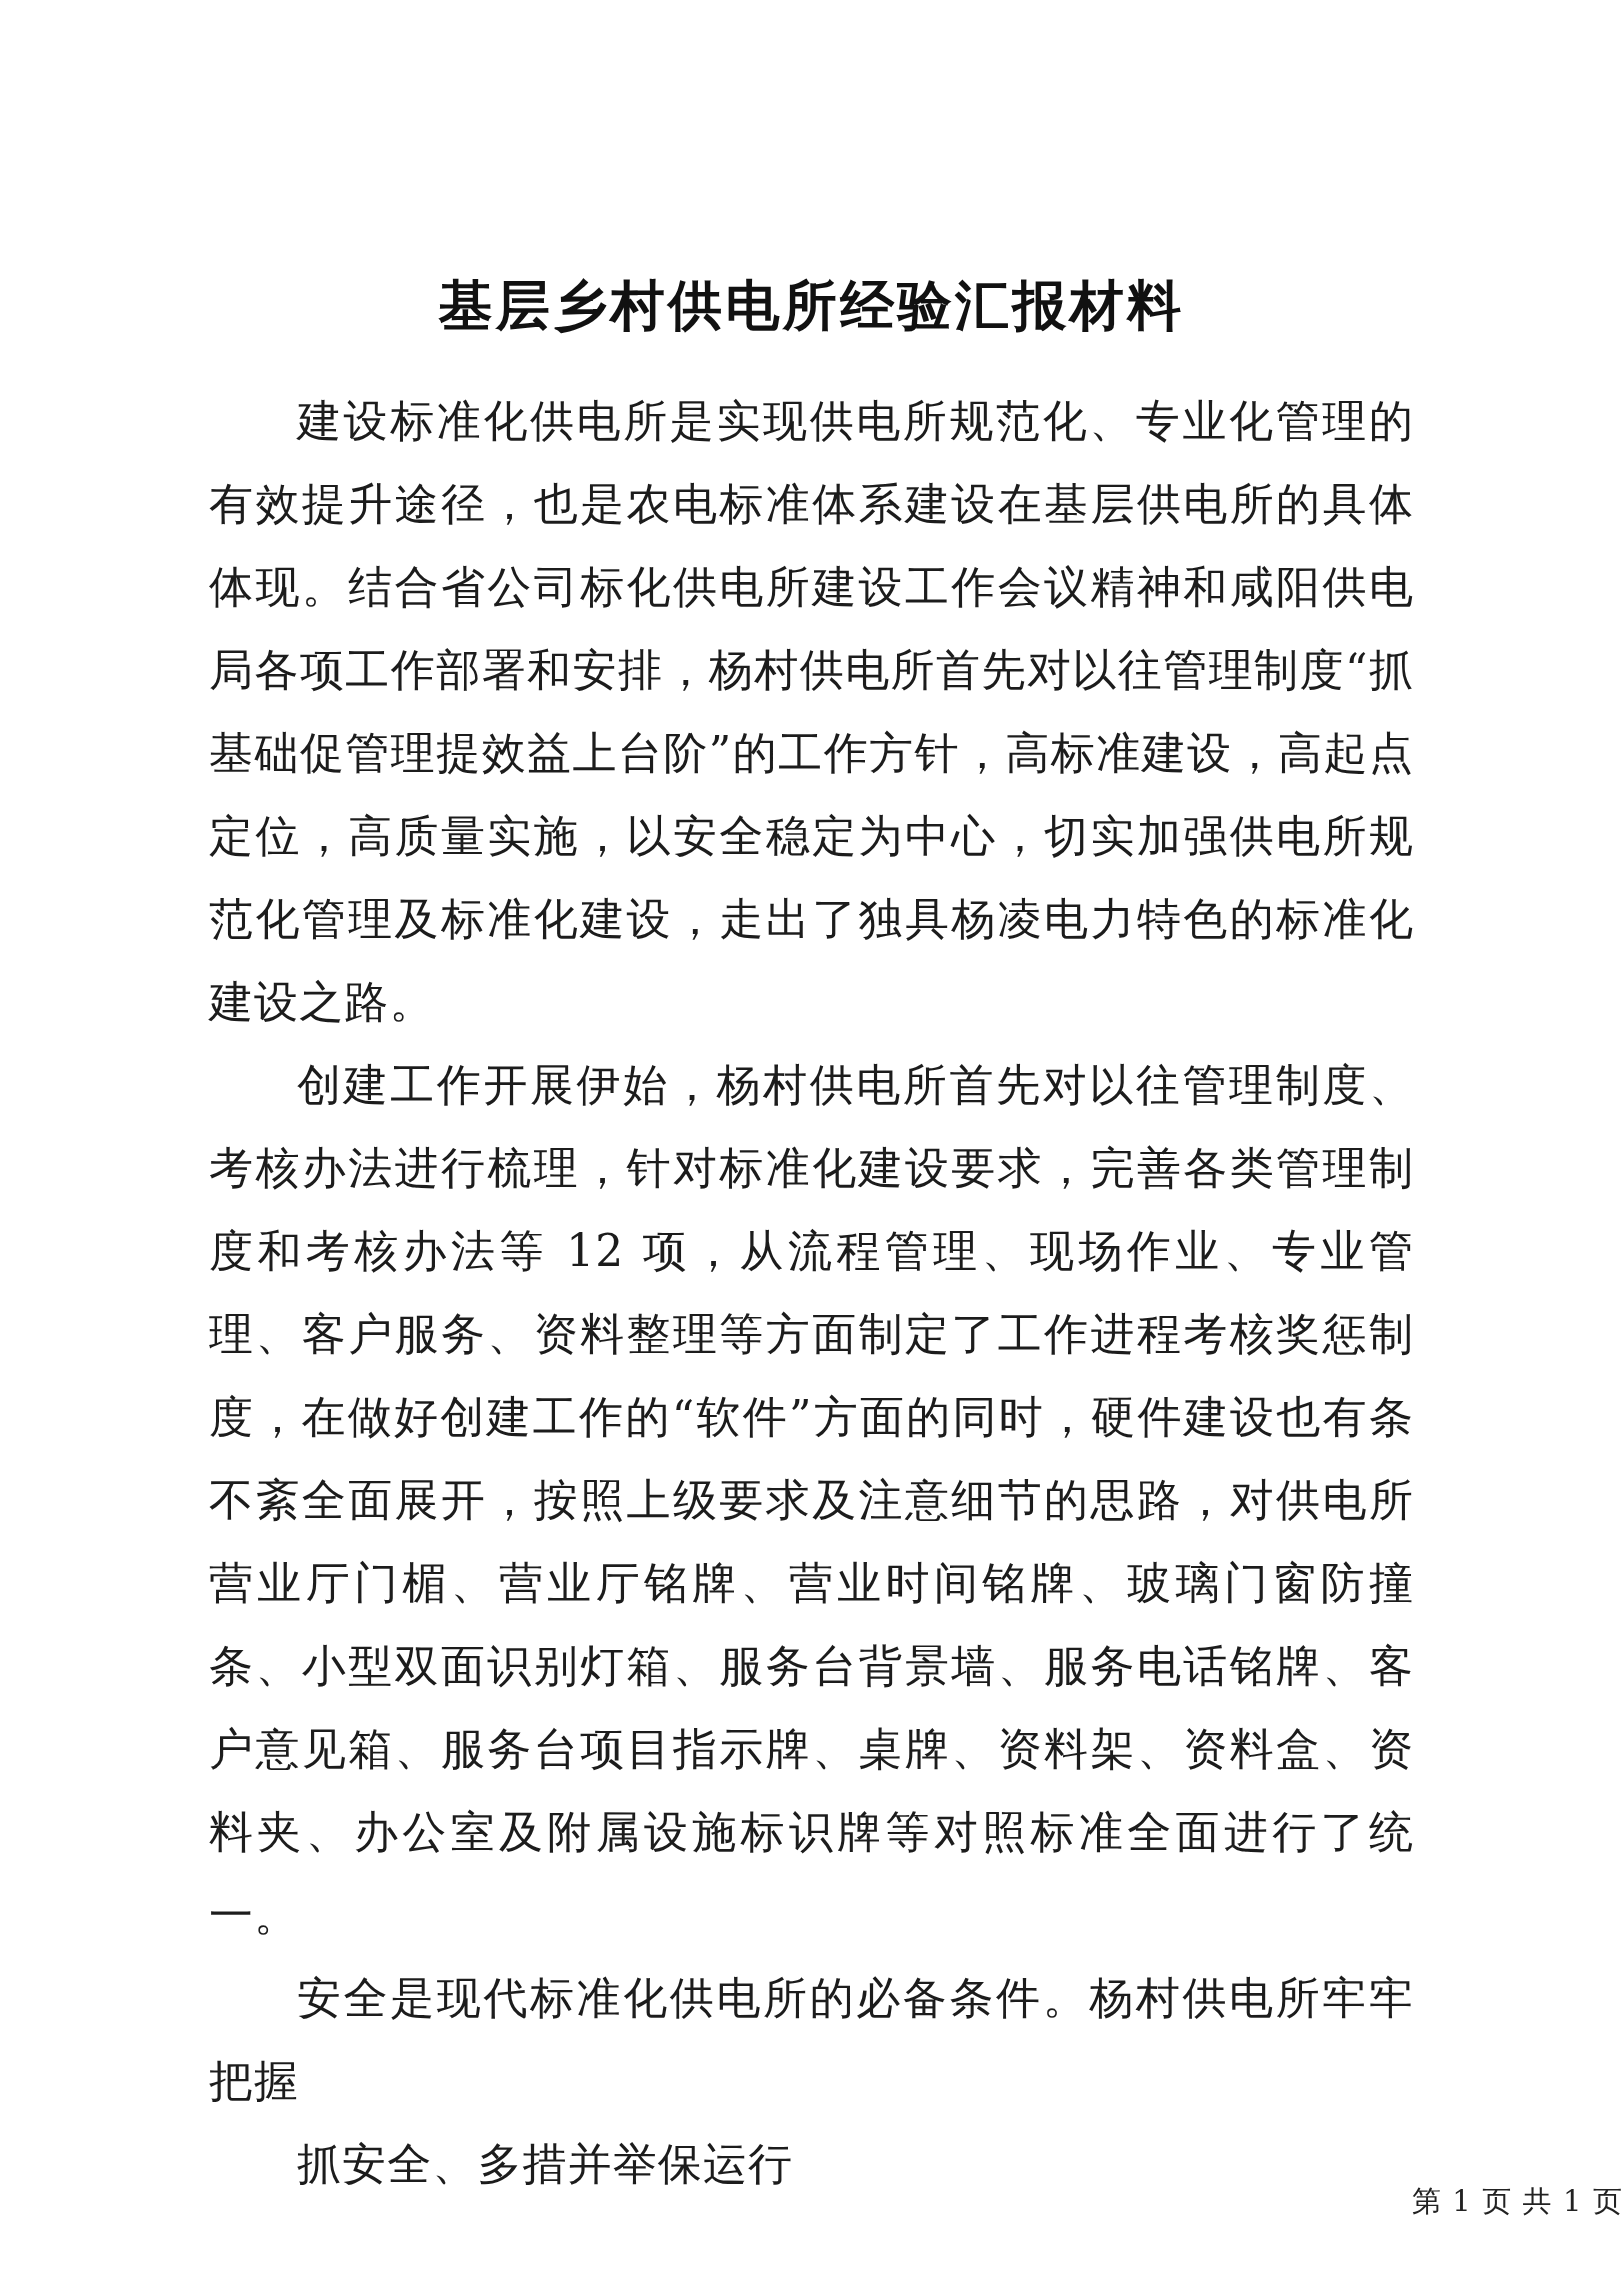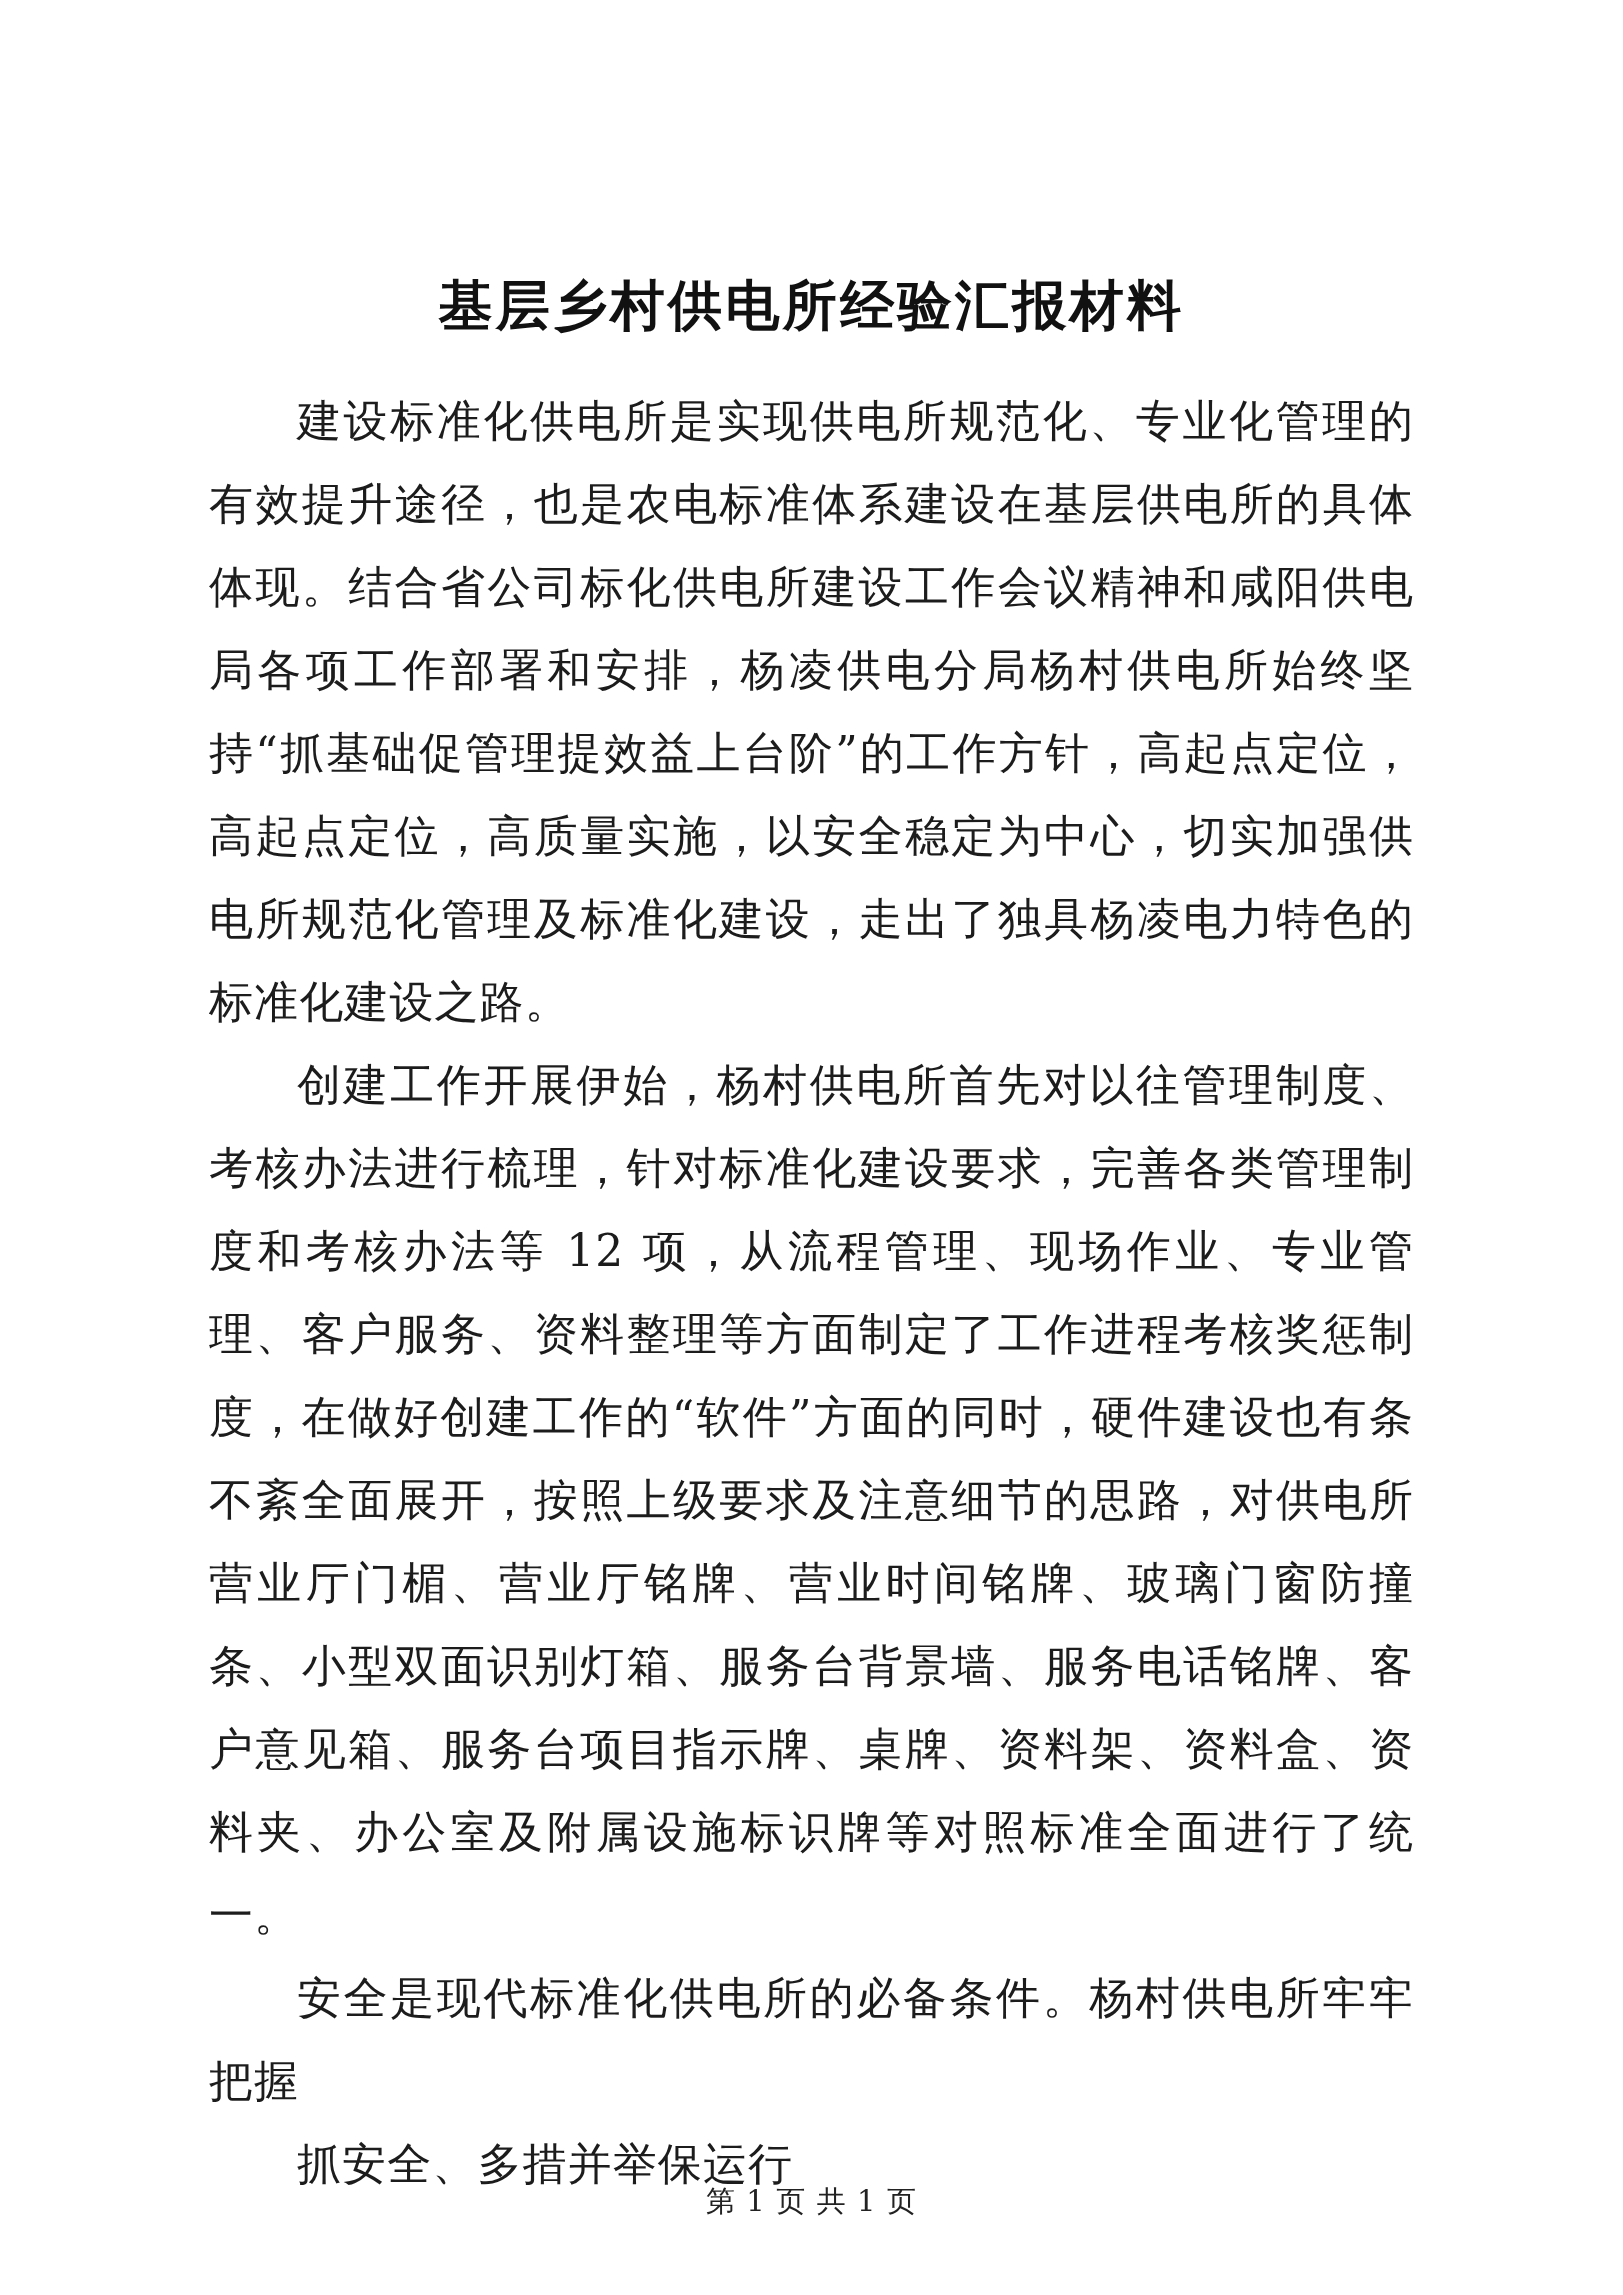--- a/index.html
+++ b/index.html
@@ -35,35 +35,35 @@
     letter-spacing: 1.1px;
     text-align: justify;
     text-indent: 2em;
     word-break: break-all;
   }
   .doc-footer {
     position: absolute;
     left: 0;
     bottom: 73px;
     width: 100%;
-    text-align: center;
+    text-align: right;
     font-size: 29px;
     letter-spacing: 1.1px;
     color: #222222;
   }
 </style>
 </head>
 <body>
 
 <div class="page">
 
   <h1 class="doc-title">基层乡村供电所经验汇报材料</h1>
 
   <div class="doc-body">
-    <p class="para">建设标准化供电所是实现供电所规范化、专业化管理的有效提升途径，也是农电标准体系建设在基层供电所的具体体现。结合省公司标化供电所建设工作会议精神和咸阳供电局各项工作部署和安排，杨凌供电分局杨村供电所始终坚持“抓基础促管理提效益上台阶”的工作方针，高起点定位，高起点定位，高质量实施，以安全稳定为中心，切实加强供电所规范化管理及标准化建设，走出了独具杨凌电力特色的标准化建设之路。</p>
+    <p class="para">建设标准化供电所是实现供电所规范化、专业化管理的有效提升途径，也是农电标准体系建设在基层供电所的具体体现。结合省公司标化供电所建设工作会议精神和咸阳供电局各项工作部署和安排，杨村供电所首先对以往管理制度“抓基础促管理提效益上台阶”的工作方针，高标准建设，高起点定位，高质量实施，以安全稳定为中心，切实加强供电所规范化管理及标准化建设，走出了独具杨凌电力特色的标准化建设之路。</p>
     <p class="para">创建工作开展伊始，杨村供电所首先对以往管理制度、考核办法进行梳理，针对标准化建设要求，完善各类管理制度和考核办法等 12 项，从流程管理、现场作业、专业管理、客户服务、资料整理等方面制定了工作进程考核奖惩制度，在做好创建工作的“软件”方面的同时，硬件建设也有条不紊全面展开，按照上级要求及注意细节的思路，对供电所营业厅门楣、营业厅铭牌、营业时间铭牌、玻璃门窗防撞条、小型双面识别灯箱、服务台背景墙、服务电话铭牌、客户意见箱、服务台项目指示牌、桌牌、资料架、资料盒、资料夹、办公室及附属设施标识牌等对照标准全面进行了统一。</p>
     <p class="para">安全是现代标准化供电所的必备条件。杨村供电所牢牢把握</p>
     <p class="para">抓安全、多措并举保运行</p>
   </div>
 
   <div class="doc-footer">第 1 页 共 1 页</div>
 
 </div>
 
 

